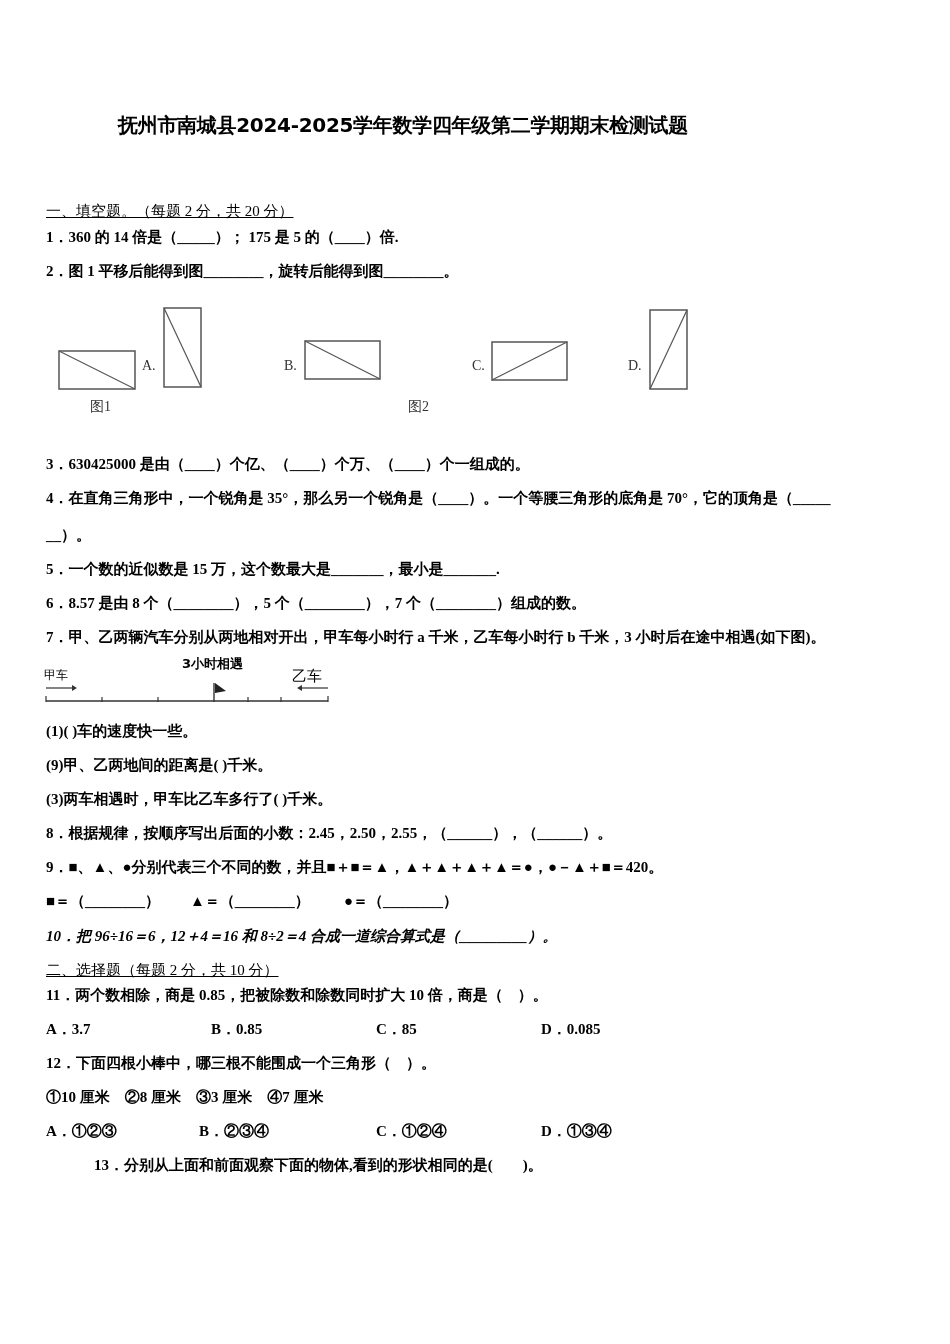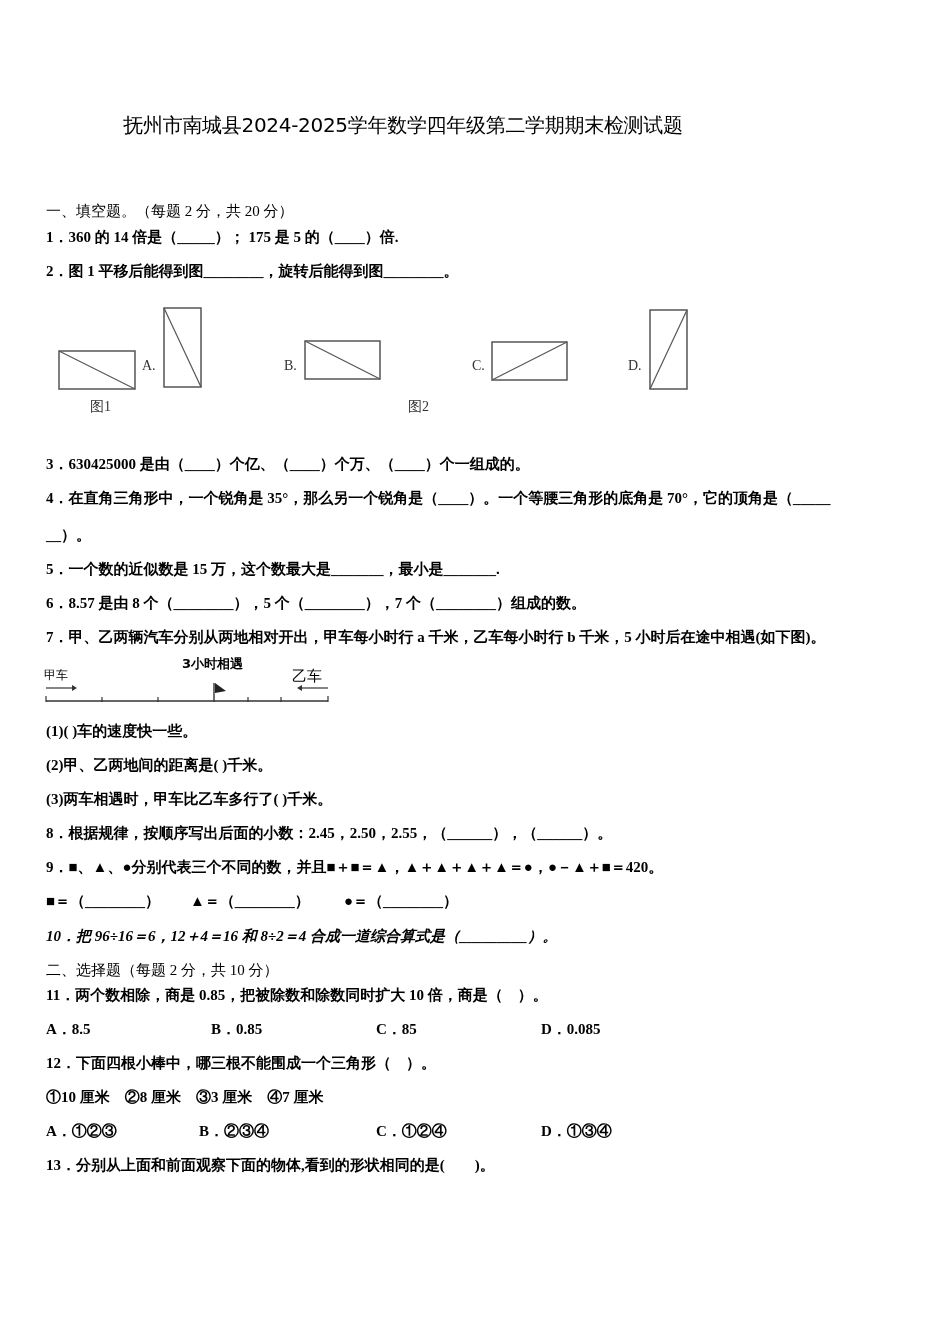--- a/index.html
+++ b/index.html
@@ -1,22 +1,22 @@
 <!DOCTYPE html>
 <html><head>
 <meta charset="utf-8">
 <style>
   html, body { margin: 0; padding: 0; background: #ffffff; }
   body { width: 950px; height: 1344px; position: relative; overflow: hidden;
          font-family: "Liberation Serif", "DejaVu Serif", serif; color: #000; }
   .title { position: absolute; top: 112px; left: 0; width: 806px; text-align: center;
-           font-family: "DejaVu Sans", "Liberation Sans", sans-serif; font-weight: normal;
+           font-family: "DejaVu Sans", "Liberation Sans", sans-serif; font-weight: bold;
            font-size: 20px; letter-spacing: -0.3px; }
   .line { position: absolute; left: 46px; font-size: 15px; white-space: nowrap; font-weight: bold; }
-  .line.normal { font-weight: normal; }
+  .line.normal { font-weight: normal; text-decoration: underline; }
   .opt { position: absolute; font-size: 15px; font-weight: bold; white-space: nowrap; }
   .fig { position: absolute; }
   .fig svg { display: block; }
   .fig-label { position: absolute; font-size: 14px; color: #333; font-family: "Liberation Serif", serif; }
 </style>
 </head>
 <body>
 
 <div class="title">抚州市南城县2024-2025学年数学四年级第二学期期末检测试题</div>
 
@@ -63,21 +63,21 @@
       <rect x="1" y="1" width="37" height="79" fill="none" stroke="#555" stroke-width="1.5"></rect>
       <line x1="1" y1="80" x2="38" y2="1" stroke="#555" stroke-width="1.2"></line>
     </svg>
 </div>
 
 <div class="line" style="top:455px;">3．630425000 是由（____）个亿、（____）个万、（____）个一组成的。</div>
 <div class="line" style="top:489px;">4．在直角三角形中，一个锐角是 35°，那么另一个锐角是（____）。一个等腰三角形的底角是 70°，它的顶角是（_____</div>
 <div class="line" style="top:526px;">__）。</div>
 <div class="line" style="top:560px;">5．一个数的近似数是 15 万，这个数最大是_______，最小是_______.</div>
 <div class="line" style="top:594px;text-align:right;">6．8.57 是由 8 个（________），5 个（________），7 个（________）组成的数。</div>
-<div class="line" style="top:628px;">7．甲、乙两辆汽车分别从两地相对开出，甲车每小时行 a 千米，乙车每小时行 b 千米，5 小时后在途中相遇(如下图)。</div>
+<div class="line" style="top:628px;">7．甲、乙两辆汽车分别从两地相对开出，甲车每小时行 a 千米，乙车每小时行 b 千米，3 小时后在途中相遇(如下图)。</div>
 
 <div class="fig" style="left:44px; top:655px; width:290px; height:50px;">
   <span style="position:absolute; left:0; top:12px; font-size:12px; font-family:'DejaVu Sans',sans-serif;">甲车</span>
   <span style="position:absolute; left:138px; top:0; font-size:13px; font-weight:bold; font-family:'DejaVu Sans',sans-serif;">3小时相遇</span>
   <span style="position:absolute; left:248px; top:12px; font-size:15px; font-family:'DejaVu Sans',sans-serif;">乙车</span>
   <svg width="290" height="50" style="position:absolute; left:0; top:0;">
 
     <line x1="2" y1="33" x2="28" y2="33" stroke="#333" stroke-width="1.2"></line>
     <polygon points="28,30 33,33 28,36" fill="#333"></polygon>
 
@@ -90,38 +90,38 @@
     <line x1="114" y1="42" x2="114" y2="47" stroke="#333" stroke-width="1.2"></line>
     <line x1="170" y1="28" x2="170" y2="47" stroke="#333" stroke-width="1.4"></line>
     <polygon points="171,28 182,36 171,38" fill="#222"></polygon>
     <line x1="204" y1="42" x2="204" y2="47" stroke="#333" stroke-width="1.2"></line>
     <line x1="237" y1="42" x2="237" y2="47" stroke="#333" stroke-width="1.2"></line>
     <line x1="284" y1="41" x2="284" y2="47" stroke="#333" stroke-width="1.2"></line>
   </svg>
 </div>
 
 <div class="line" style="top:722px;">(1)( )车的速度快一些。</div>
-<div class="line" style="top:756px;">(2)甲、乙两地间的距离是( )千米。</div>
+<div class="line" style="top:756px;">(9)甲、乙两地间的距离是( )千米。</div>
 <div class="line" style="top:790px;">(3)两车相遇时，甲车比乙车多行了( )千米。</div>
 <div class="line" style="top:824px;">8．根据规律，按顺序写出后面的小数：2.45，2.50，2.55，（______），（______）。</div>
 <div class="line" style="top:858px;text-align:right;">9．■、▲、●分别代表三个不同的数，并且■＋■＝▲，▲＋▲＋▲＋▲＝●，●－▲＋■＝420。</div>
 
 <div class="opt" style="left:46px; top:892px;">■＝（________）</div>
 <div class="opt" style="left:190px; top:892px;">▲＝（________）</div>
 <div class="opt" style="left:344px; top:892px;">●＝（________）</div>
 
 <div class="line" style="top:927px;font-style:italic;">10．把 96÷16＝6，12＋4＝16 和 8÷2＝4 合成一道综合算式是（_________）。</div>
 
 <div class="line normal" style="top:961px;">二、选择题（每题 2 分，共 10 分）</div>
 <div class="line" style="top:986px;">11．两个数相除，商是 0.85，把被除数和除数同时扩大 10 倍，商是（　）。</div>
-<div class="opt" style="left:46px; top:1020px;">A．8.5</div>
+<div class="opt" style="left:46px; top:1020px;">A．3.7</div>
 <div class="opt" style="left:211px; top:1020px;">B．0.85</div>
 <div class="opt" style="left:376px; top:1020px;">C．85</div>
 <div class="opt" style="left:541px; top:1020px;">D．0.085</div>
 
 <div class="line" style="top:1054px;">12．下面四根小棒中，哪三根不能围成一个三角形（　）。</div>
 <div class="line" style="top:1088px;">①10 厘米　②8 厘米　③3 厘米　④7 厘米</div>
 <div class="opt" style="left:46px; top:1122px;">A．①②③</div>
 <div class="opt" style="left:199px; top:1122px;">B．②③④</div>
 <div class="opt" style="left:376px; top:1122px;">C．①②④</div>
 <div class="opt" style="left:541px; top:1122px;">D．①③④</div>
 
-<div class="line" style="top:1156px;">13．分别从上面和前面观察下面的物体,看到的形状相同的是(　　)。</div>
+<div class="line" style="top:1156px;margin-left:48px;">13．分别从上面和前面观察下面的物体,看到的形状相同的是(　　)。</div>
 
 </body></html>

